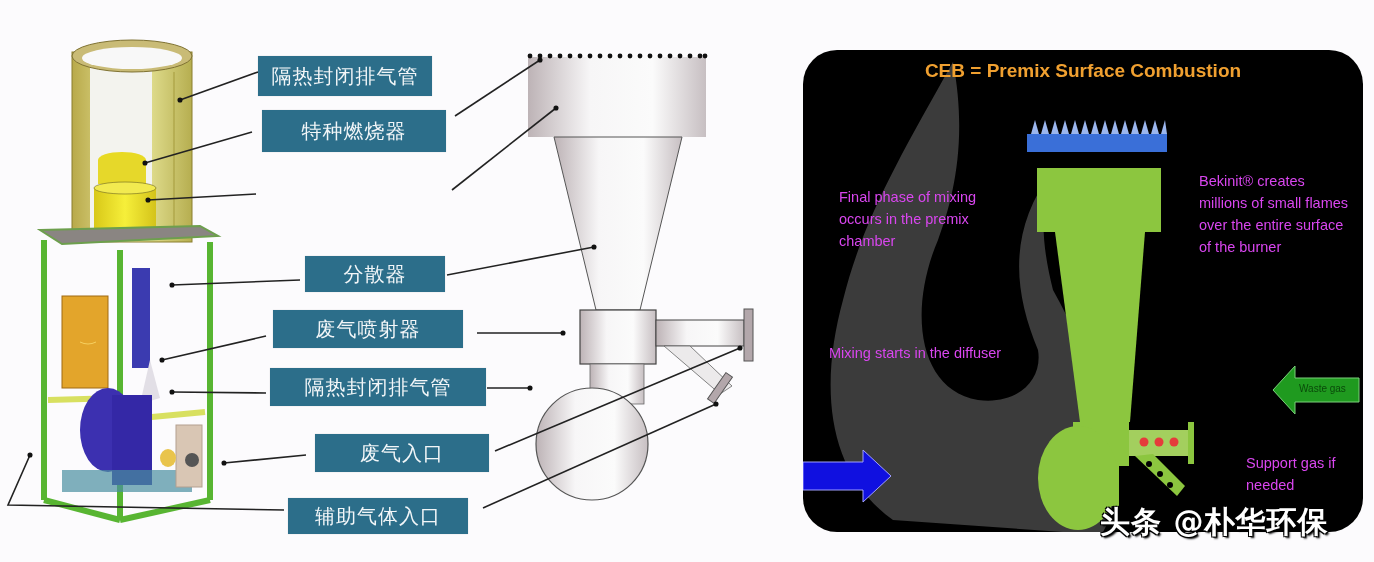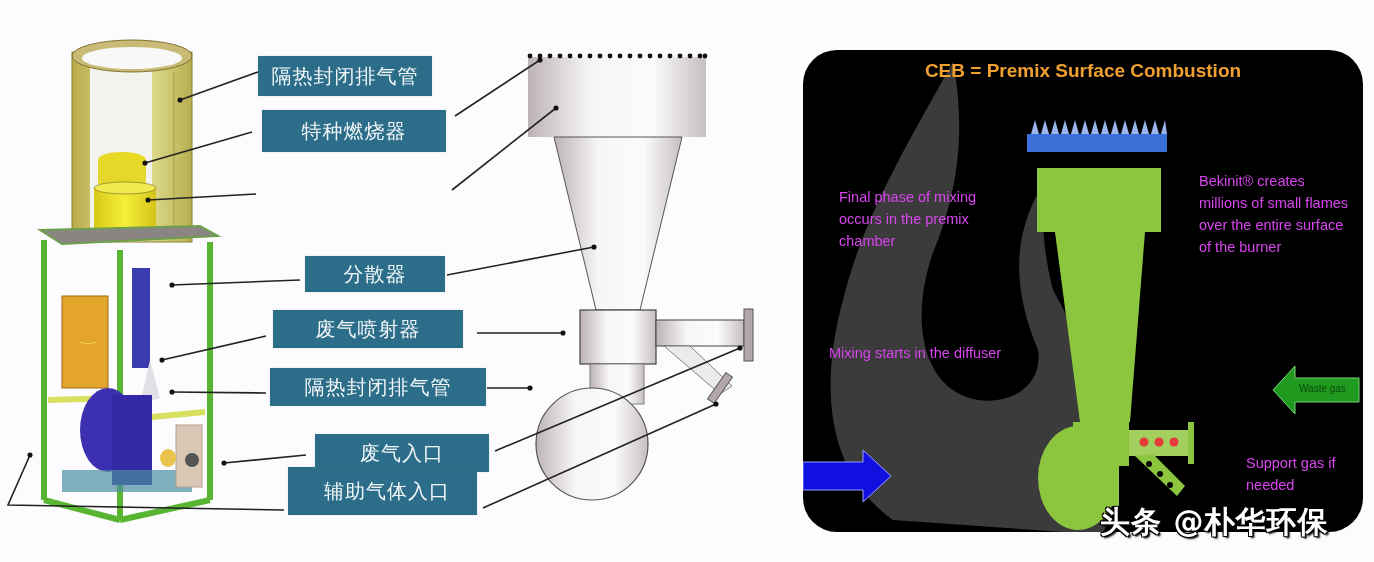--- a/index.html
+++ b/index.html
@@ -150,21 +150,21 @@
       <line x1="483" y1="508" x2="716" y2="404" marker-end="url(#dot)"></line>
     </g>
   </svg>
 
   <div class="label-box" style="left:258px;top:56px;width:174px;height:40px;">隔热封闭排气管</div>
   <div class="label-box" style="left:262px;top:110px;width:184px;height:42px;">特种燃烧器</div>
   <div class="label-box" style="left:305px;top:256px;width:140px;height:36px;">分散器</div>
   <div class="label-box" style="left:273px;top:310px;width:190px;height:38px;">废气喷射器</div>
   <div class="label-box" style="left:270px;top:368px;width:216px;height:38px;">隔热封闭排气管</div>
   <div class="label-box" style="left:315px;top:434px;width:174px;height:38px;">废气入口</div>
-  <div class="label-box" style="left:288px;top:467px;width:180px;height:48px;padding-left:9px;">辅助气体入口</div>
+  <div class="label-box" style="left:288px;top:498px;width:180px;height:36px;">辅助气体入口</div>
 </div>
 
 <div class="panel-right">
   <svg width="560" height="482" viewBox="0 0 560 482">
 
     <path d="M150 12 C 95 110, 60 170, 40 250 C 18 330, 20 420, 90 470 L 260 482 L 300 482 C 330 430, 300 330, 250 240 C 240 200, 235 160, 250 120 C 205 180, 210 240, 235 300 C 240 330, 215 355, 175 350 C 115 340, 105 260, 135 190 C 150 150, 165 90, 150 12 Z" fill="#3b3b3b"></path>
 
     <g>
       <rect x="224" y="84" width="140" height="18" fill="#3a6fd8"></rect>
       <g fill="#9bb6ee">

